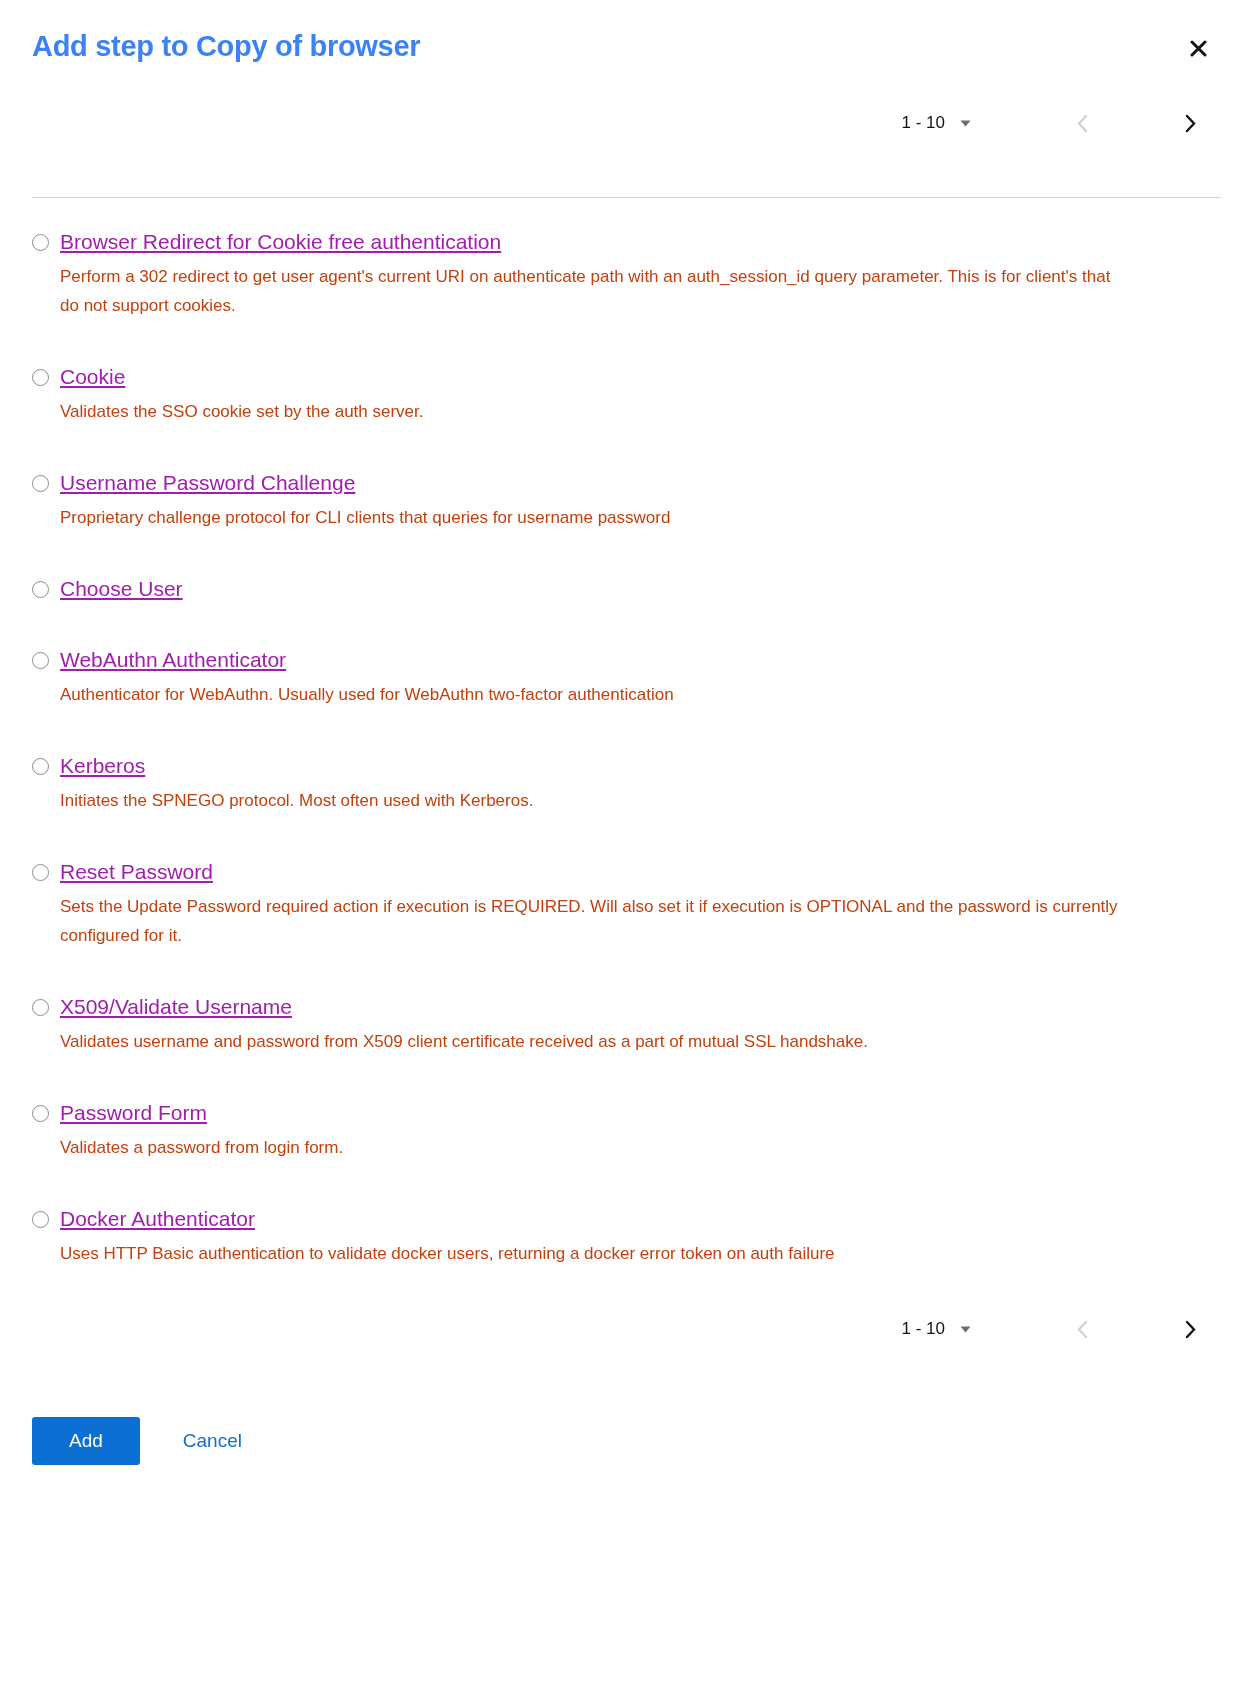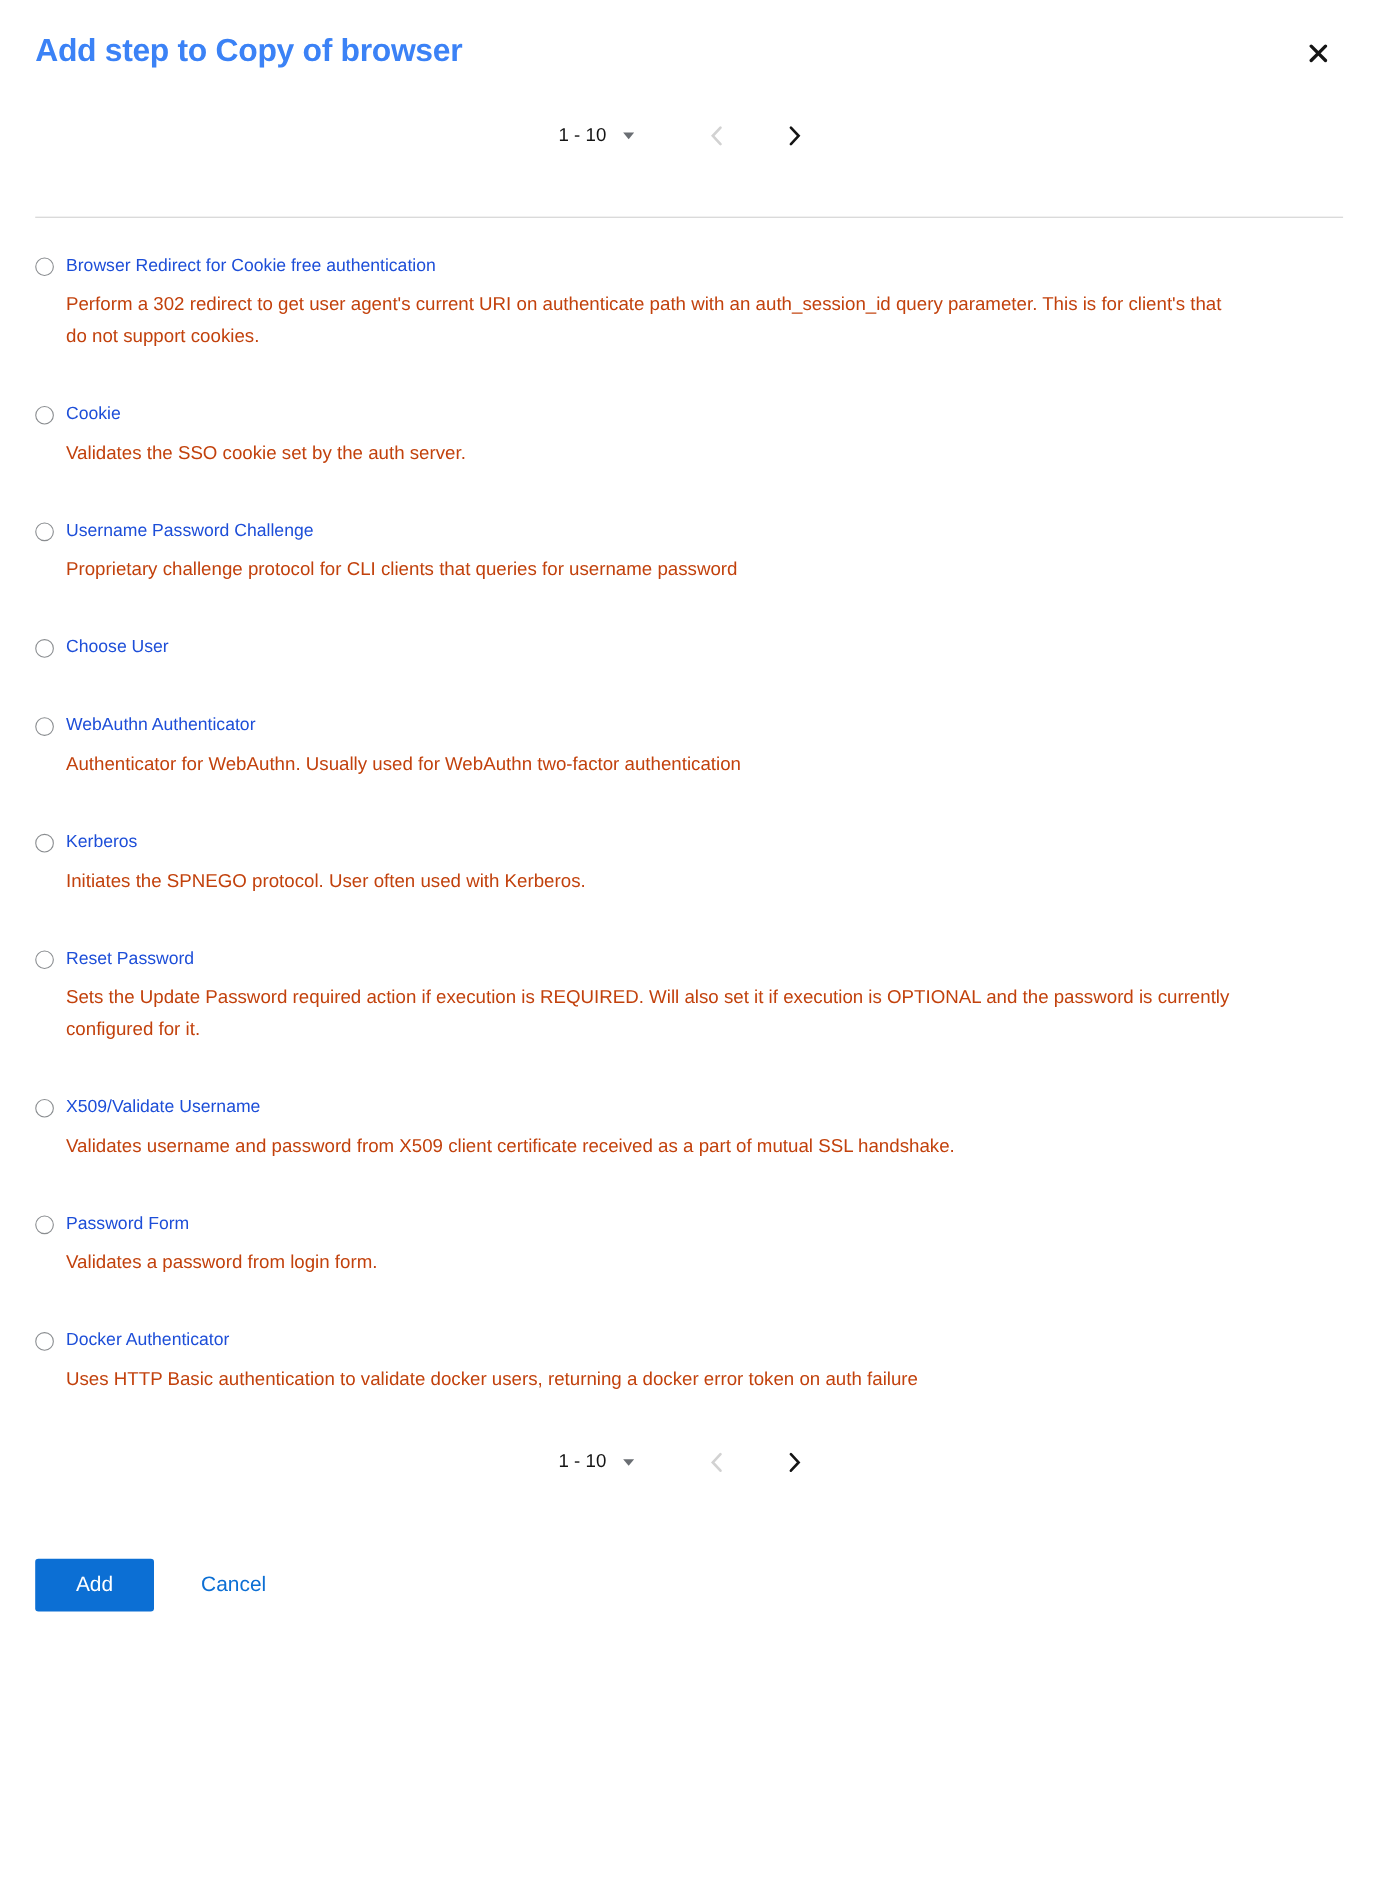--- a/index.html
+++ b/index.html
@@ -11,42 +11,42 @@
     color: #151515;
   }
   .modal { padding: 0 32px; height: 100%; }
 
   
   .modal-header { display: flex; justify-content: space-between; align-items: flex-start; padding-top: 30px; }
   .modal-title { margin: 0; font-size: 29px; font-weight: 600; letter-spacing: -0.3px; color: #3b82f6; }
   .close-btn { background: none; border: none; padding: 6px; margin: 4px 8px 0 0; cursor: pointer; line-height: 0; }
 
   
-  .pagination { display: flex; align-items: center; justify-content: center; padding-right: 16px; }
+  .pagination { display: flex; align-items: center; justify-content: flex-end; padding-right: 16px; gap: 37px; }
   .pagination.top { margin-top: 42px; }
   .pagination.bottom { margin-top: 42px; }
   .range-toggle { display: flex; align-items: center; gap: 15px; background: none; border: none; padding: 8px; cursor: pointer; font-family: inherit; }
   .range-label { font-size: 17px; color: #151515; }
   .nav-btn { background: none; border: none; padding: 8px; cursor: pointer; line-height: 0; }
   .nav-btn.prev { margin-left: 52px; }
   .nav-btn.next { margin-left: 44px; }
 
   
   .divider { border: none; border-top: 1px solid #d2d2d2; margin: 56px 0 0 0; }
 
   
   .step-list { list-style: none; margin: 30px 0 0 0; padding: 0; }
   .step { margin-bottom: 43px; cursor: pointer; }
   .step-head { display: flex; align-items: center; }
   .radio {
     width: 17px; height: 17px; flex: none;
     border: 1px solid #8a8d90; border-radius: 50%;
     background: #ffffff; cursor: pointer;
   }
-  .step-label { margin-left: 11px; font-size: 16px; line-height: 28px; color: #1d4ed8; }
+  .step-label { margin-left: 11px; font-size: 21px; line-height: 28px; color: #a21caf; text-decoration: underline; }
   .step-desc { margin: 6px 0 0 28px; font-size: 17px; line-height: 29px; color: #c2410c; max-width: 1062px; }
 
   
   .modal-footer { display: flex; align-items: center; margin-top: 70px; }
   .btn-primary {
     background: #0c6fd4; color: #ffffff; border: none; border-radius: 3px;
     padding: 13px 37px; font-size: 19px; font-family: inherit; cursor: pointer;
   }
   .btn-link { background: none; border: none; color: #0c6fd4; font-size: 19px; margin-left: 37px; font-family: inherit; cursor: pointer; }
 </style>
@@ -124,21 +124,21 @@
       <span class="step-label">WebAuthn Authenticator</span>
     </div>
     <p class="step-desc">Authenticator for WebAuthn. Usually used for WebAuthn two-factor authentication</p>
   </li>
 
   <li class="step">
     <div class="step-head">
       <span class="radio"></span>
       <span class="step-label">Kerberos</span>
     </div>
-    <p class="step-desc">Initiates the SPNEGO protocol. User often used with Kerberos.</p>
+    <p class="step-desc">Initiates the SPNEGO protocol. Most often used with Kerberos.</p>
   </li>
 
   <li class="step">
     <div class="step-head">
       <span class="radio"></span>
       <span class="step-label">Reset Password</span>
     </div>
     <p class="step-desc">Sets the Update Password required action if execution is REQUIRED. Will also set it if execution is OPTIONAL and the password is currently configured for it.</p>
   </li>
 

